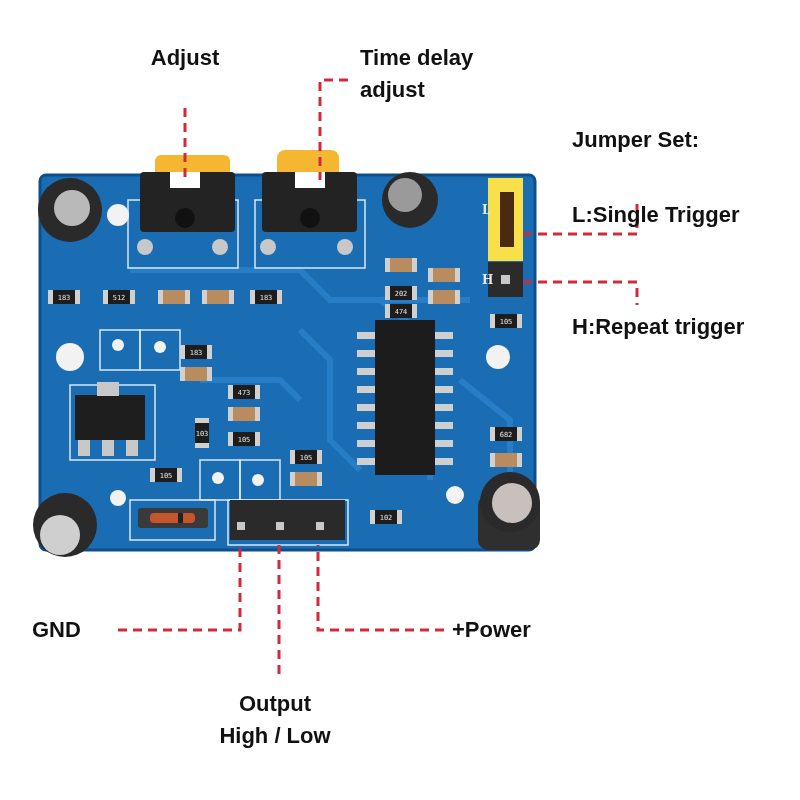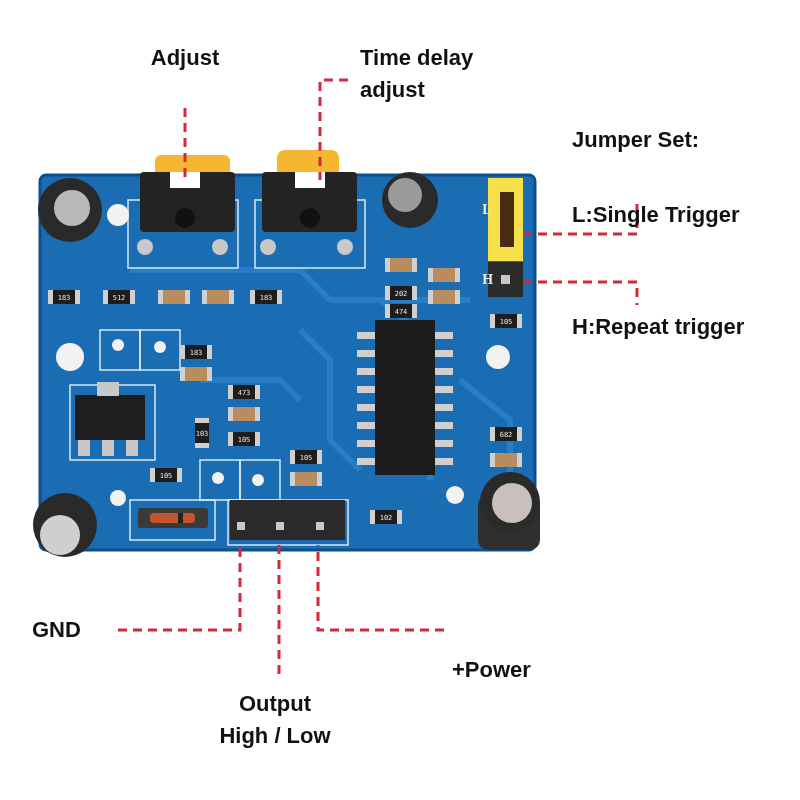--- a/index.html
+++ b/index.html
@@ -286,17 +286,17 @@
   <div>Adjust</div>
 </div>
 <div class="label" style="left:360px; top:42px;">
   <div>Time delay</div>
   <div>adjust</div>
 </div>
 <div class="label" style="left:572px; top:124px;">Jumper Set:</div>
 <div class="label" style="left:572px; top:161px;margin-top:38px;">L:Single Trigger</div>
 <div class="label" style="left:572px; top:311px;">H:Repeat trigger</div>
 <div class="label" style="left:32px; top:614px;text-align:right;">GND</div>
-<div class="label" style="left:452px; top:614px;margin-top:40px;">+Power</div>
+<div class="label" style="left:452px; top:614px;">+Power</div>
 <div class="label center" style="left:190px; top:688px; width:170px;">
   <div>Output</div>
   <div>High / Low</div>
 </div>
 
 </body></html>

